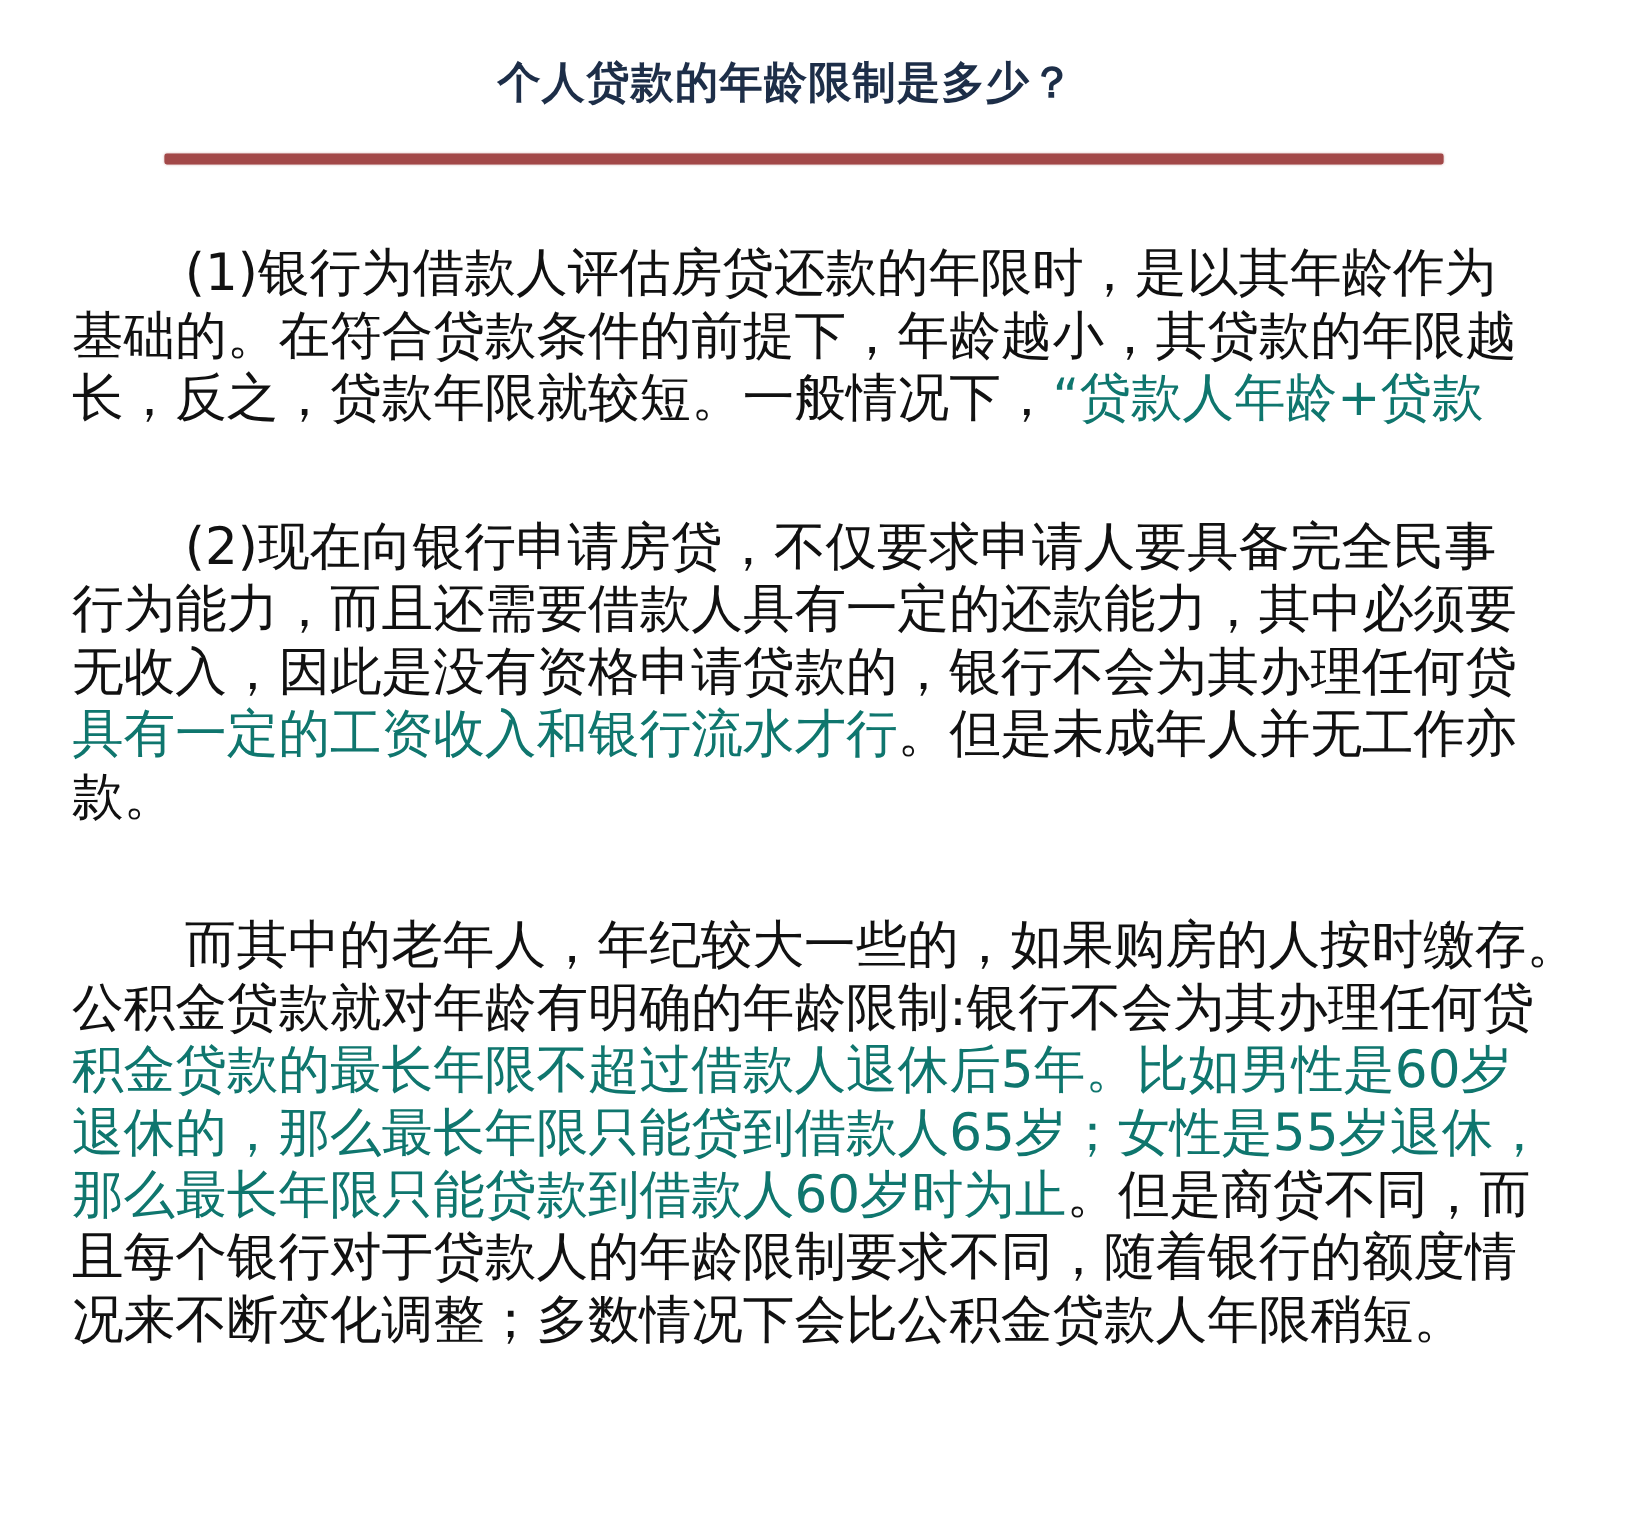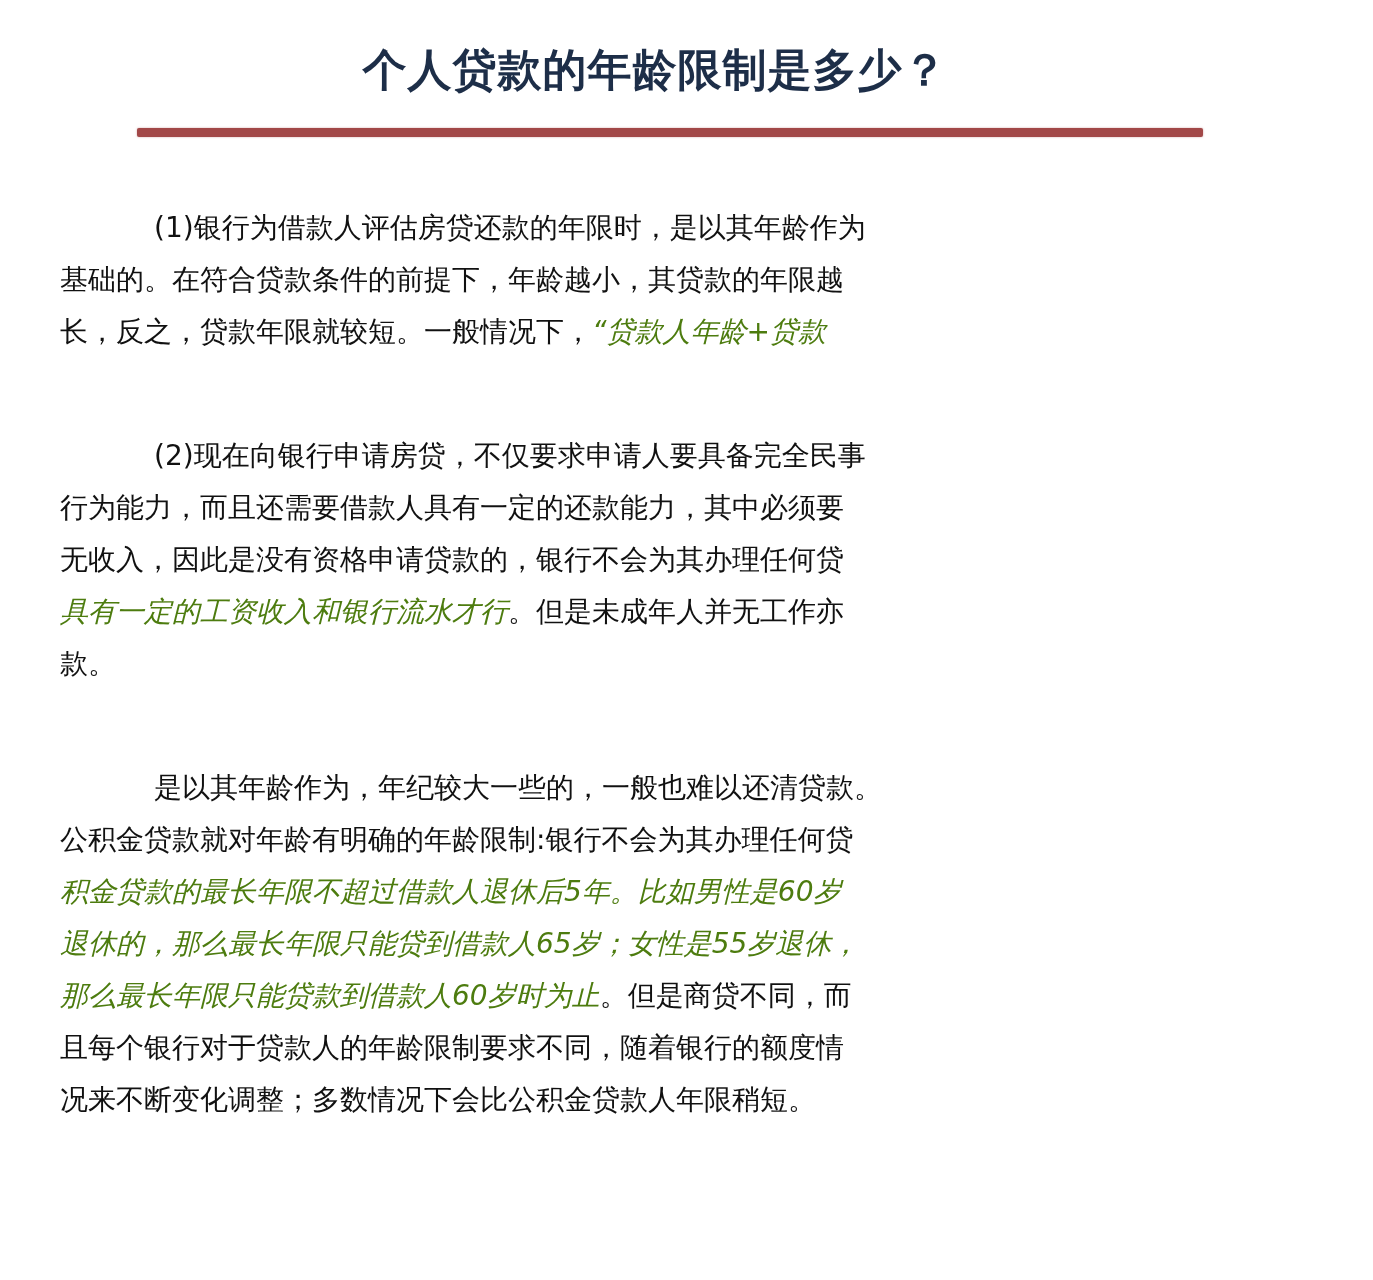--- a/index.html
+++ b/index.html
@@ -13,21 +13,21 @@
       position: relative;
       overflow: hidden;
       font-family: "DejaVu Sans", "Liberation Sans", sans-serif;
     }
     .title {
       position: absolute;
       left: 0;
       top: 40px;
       width: 1310px;
       text-align: center;
-      font-size: 44px;
+      font-size: 36px;
       line-height: 60px;
       font-weight: bold;
       color: #1d2e48;
       letter-spacing: 1px;
       margin: 0;
     }
     .divider {
       position: absolute;
       left: 137px;
       top: 128px;
@@ -38,39 +38,38 @@
       box-shadow: 0 0 2px rgba(162,72,72,0.5);
     }
     .content {
       position: absolute;
       left: 60px;
       top: 202px;
       width: 1230px;
     }
     .para {
       margin: 0;
-      font-size: 28px;
+      font-size: 43px;
       line-height: 52px;
       color: #111111;
       white-space: nowrap;
     }
     .para + .para {
       margin-top: 72px;
     }
     .line {
       display: block;
       height: 52px;
     }
     .indent {
       display: inline-block;
       width: 94px;
     }
     .hl {
-      color: #4d7c0f;
-      font-style: italic;
+      color: #0f766e;
     }
   </style>
 </head>
 <body>
 
 <h1 class="title">个人贷款的年龄限制是多少？</h1>
 <div class="divider"></div>
 
 <div class="content">
 
@@ -82,21 +81,21 @@
 
   <p class="para">
     <span class="line"><span class="indent"></span><span>(2)现在向银行申请房贷，不仅要求申请人要具备完全民事</span></span>
     <span class="line"><span>行为能力，而且还需要借款人具有一定的还款能力，其中必须要</span></span>
     <span class="line"><span>无收入，因此是没有资格申请贷款的，银行不会为其办理任何贷</span></span>
     <span class="line"><span class="hl">具有一定的工资收入和银行流水才行</span><span>。但是未成年人并无工作亦</span></span>
     <span class="line"><span>款。</span></span>
   </p>
 
   <p class="para">
-    <span class="line"><span class="indent"></span><span>是以其年龄作为，年纪较大一些的，一般也难以还清贷款。</span></span>
+    <span class="line"><span class="indent"></span><span>而其中的老年人，年纪较大一些的，如果购房的人按时缴存。</span></span>
     <span class="line"><span>公积金贷款就对年龄有明确的年龄限制:银行不会为其办理任何贷</span></span>
     <span class="line"><span class="hl">积金贷款的最长年限不超过借款人退休后5年。比如男性是60岁</span></span>
     <span class="line"><span class="hl">退休的，那么最长年限只能贷到借款人65岁；女性是55岁退休，</span></span>
     <span class="line"><span class="hl">那么最长年限只能贷款到借款人60岁时为止</span><span>。但是商贷不同，而</span></span>
     <span class="line"><span>且每个银行对于贷款人的年龄限制要求不同，随着银行的额度情</span></span>
     <span class="line"><span>况来不断变化调整；多数情况下会比公积金贷款人年限稍短。</span></span>
   </p>
 
 </div>
 

